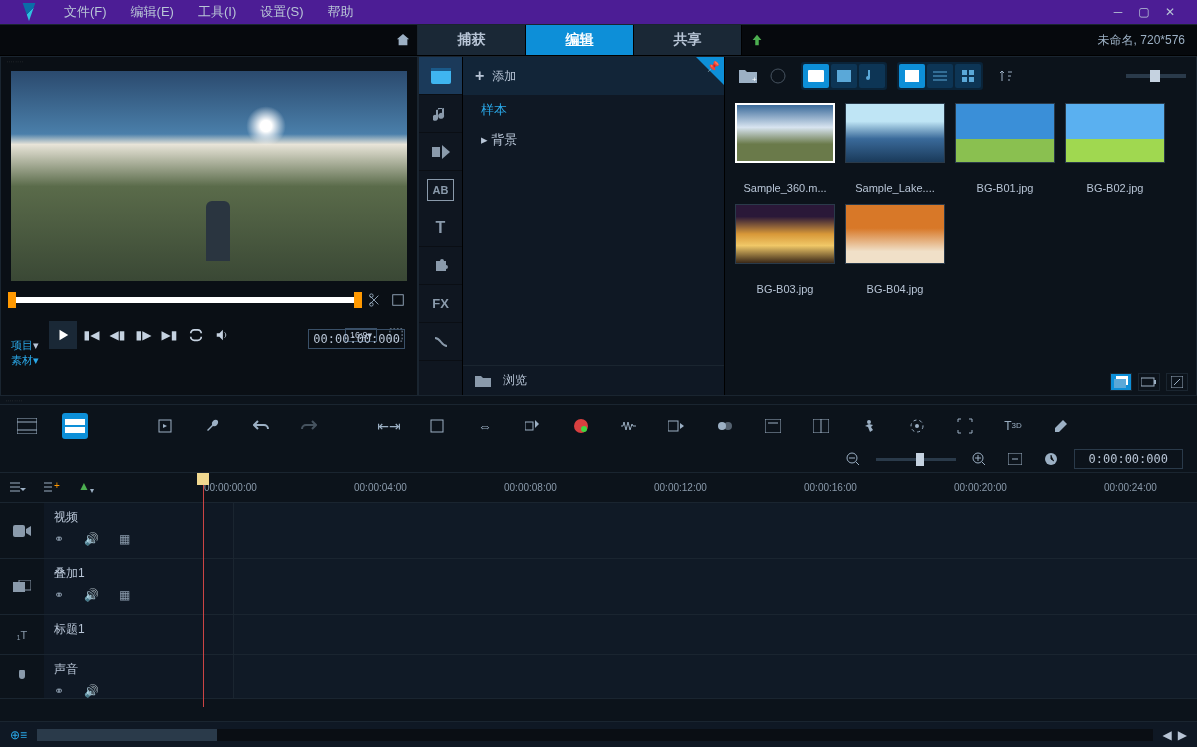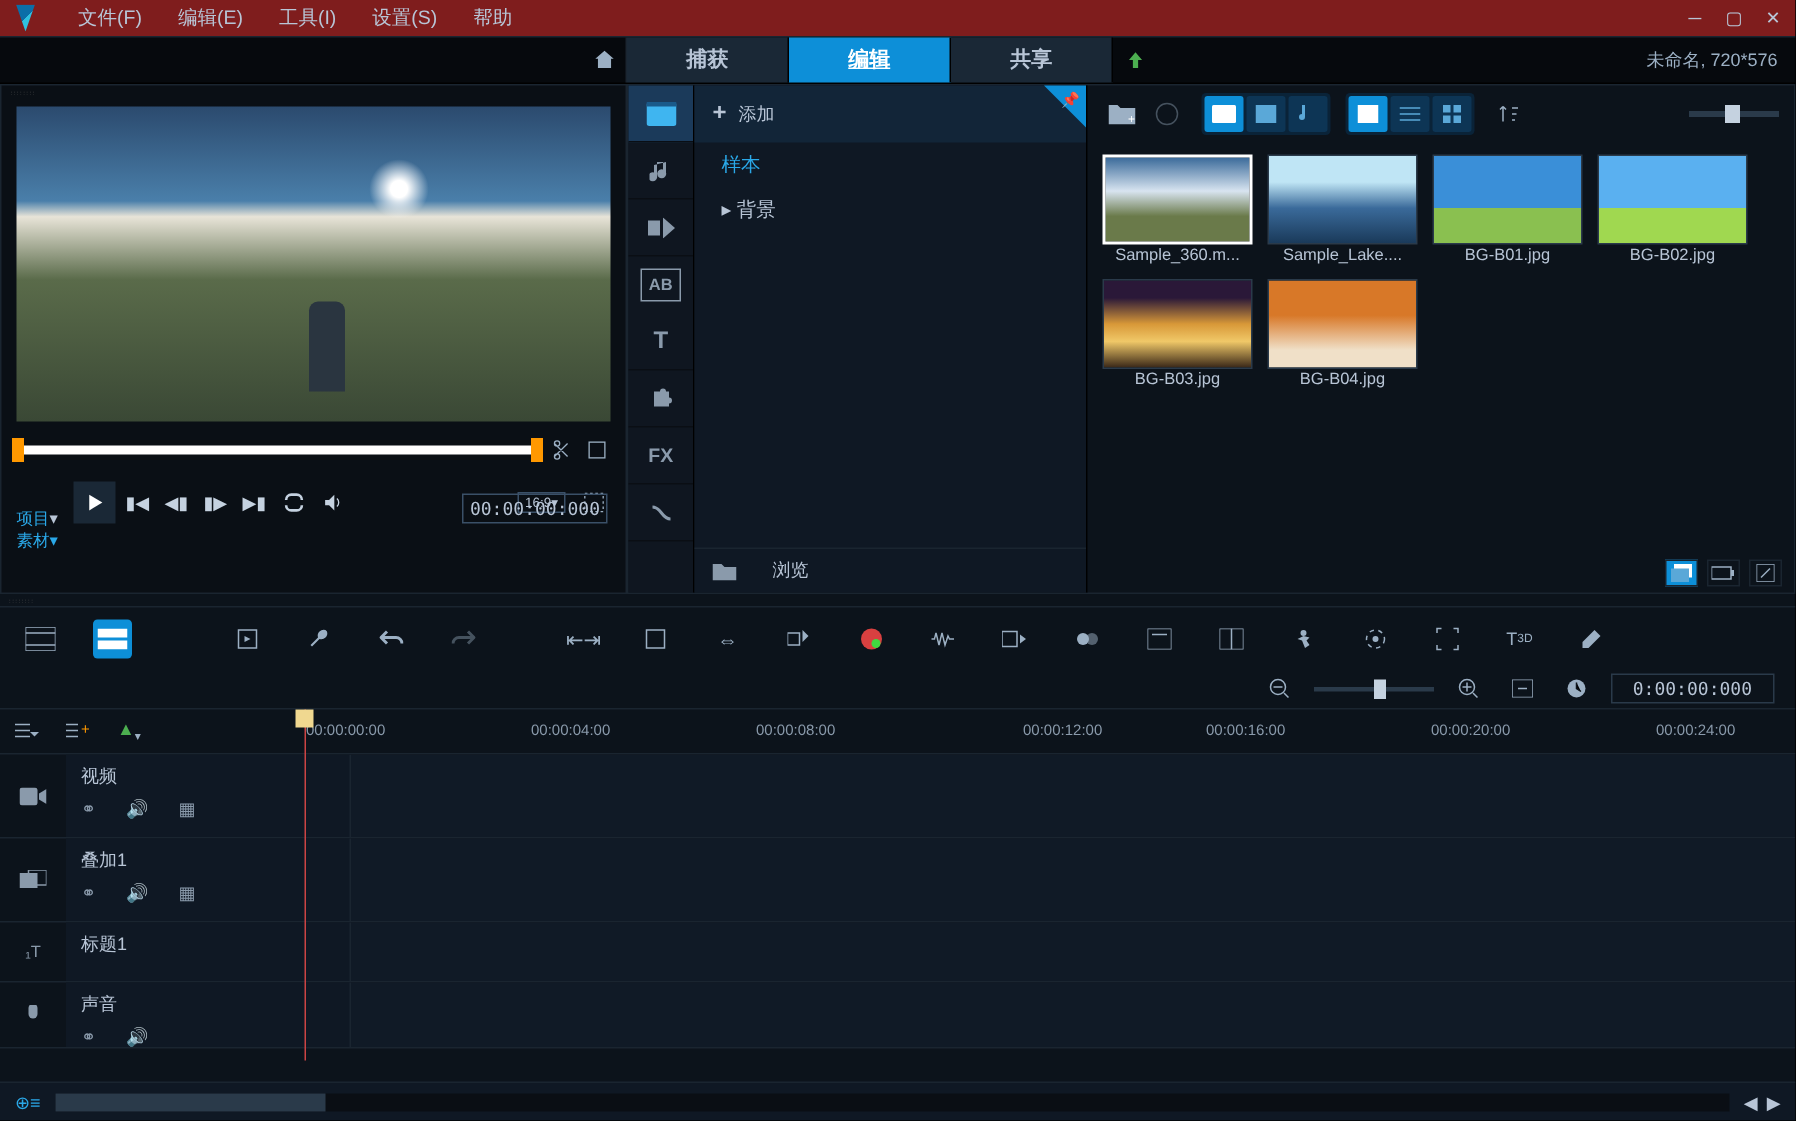--- a/index.html
+++ b/index.html
@@ -1,20 +1,20 @@
 <!DOCTYPE html>
 <html><head>
 <meta charset="utf-8">
 <style>
 * { margin: 0; padding: 0; box-sizing: border-box; font-family: "Microsoft YaHei", Arial, sans-serif; }
 body { background: #000; color: #b8c5d6; font-size: 12px; width: 1197px; height: 747px; overflow: hidden; user-select: none; }
 .app { display: flex; flex-direction: column; height: 100%; }
 
 
-.titlebar { height: 24px; background: #7f1d1d; display: flex; align-items: center; padding: 0 8px; }
+.titlebar { height: 24px; background: #4c1d95; display: flex; align-items: center; padding: 0 20px; }
 .logo { width: 18px; height: 18px; background: linear-gradient(135deg,#0b6ea8 50%,#2fc0e0 50%); clip-path: polygon(15% 0,85% 0,50% 100%); margin-right: 14px; }
 .menu-item { padding: 0 12px; cursor: pointer; font-size: 13px; }
 .win-controls { margin-left: auto; display: flex; gap: 12px; }
 .win-btn { width: 14px; height: 14px; cursor: pointer; color: #b8c5d6; display: flex; align-items: center; justify-content: center; }
 
 
 .modebar { height: 32px; background: #06090d; display: flex; align-items: stretch; border-top: 1px solid #1a2530; border-bottom: 1px solid #000; }
 .home-btn { width: 30px; display: flex; align-items: center; justify-content: center; border-right: 1px solid #1a2530; margin-left: 388px; cursor: pointer; }
 .mode-tab { width: 108px; display: flex; align-items: center; justify-content: center; font-size: 14px; font-weight: bold; border-right: 1px solid #000; cursor: pointer; }
 .mode-tab.dark { background: #1a2836; }
@@ -47,33 +47,33 @@
 .library-pane { flex: 1; display: flex; background: #0c131b; border: 1px solid #1a2530; }
 .lib-side { width: 44px; background: #0f1620; display: flex; flex-direction: column; border-right: 1px solid #000; }
 .lib-side-btn { height: 38px; display: flex; align-items: center; justify-content: center; cursor: pointer; border-bottom: 1px solid #0a0e14; font-size: 16px; font-weight: bold; color: #8a9aab; }
 .lib-side-btn.active { background: #1b3a5a; color: #3fb5f0; }
 .lib-tree { width: 262px; background: #0f1824; display: flex; flex-direction: column; border-right: 1px solid #000; }
 .lib-tree-hdr { height: 38px; display: flex; align-items: center; padding: 0 12px; gap: 8px; background: #122538; position: relative; }
 .lib-tree-hdr .corner { position: absolute; right: 0; top: 0; width: 0; height: 0; border-left: 28px solid transparent; border-top: 28px solid #0d8fd8; }
 .pin { position: absolute; right: 4px; top: 4px; color: #fff; font-size: 10px; z-index: 1; }
 .tree-item { padding: 6px 18px; cursor: pointer; font-size: 13px; }
 .tree-item.active { color: #2aa8e8; }
-.lib-browse { height: 30px; margin-top: auto; display: flex; align-items: center; padding: 0 12px; gap: 24px; border-top: 1px solid #1a2530; }
+.lib-browse { height: 30px; margin-top: auto; display: flex; align-items: center; padding: 0 12px; gap: 12px; border-top: 1px solid #1a2530; }
 
 .lib-content { flex: 1; display: flex; flex-direction: column; }
 .lib-toolbar { height: 38px; display: flex; align-items: center; padding: 0 10px; gap: 4px; }
 .lt-btn { width: 26px; height: 24px; display: flex; align-items: center; justify-content: center; cursor: pointer; border-radius: 2px; }
 .lt-group { display: flex; gap: 2px; background: #0a2338; border-radius: 3px; padding: 2px; margin-left: 6px; }
 .lt-group .lt-btn { background: #0d3555; }
 .lt-group .lt-btn.active { background: #0d8fd8; }
 .lib-slider { width: 60px; height: 4px; background: #2a3a4a; margin-left: auto; position: relative; }
 .lib-slider-thumb { position: absolute; left: 24px; top: -4px; width: 10px; height: 12px; background: #c5d2e0; }
 
 .thumbs { flex: 1; padding: 8px 10px; display: flex; flex-wrap: wrap; gap: 10px; align-content: flex-start; overflow: hidden; }
-.thumb { width: 100px; display: flex; flex-direction: column; align-items: center; gap: 1px; cursor: pointer; }
+.thumb { width: 100px; display: flex; flex-direction: column; align-items: center; gap: 19px; cursor: pointer; }
 .thumb-img { width: 100px; height: 60px; border: 1px solid #2a3a4a; }
 .thumb.sel .thumb-img { border: 2px solid #fff; }
 .thumb-label { font-size: 11px; white-space: nowrap; overflow: hidden; text-overflow: ellipsis; max-width: 100px; }
 .lib-footer { height: 22px; display: flex; justify-content: flex-end; padding: 0 8px; gap: 6px; }
 .lf-btn { width: 22px; height: 18px; cursor: pointer; display: flex; align-items: center; justify-content: center; border: 1px solid #1a2530; }
 .lf-btn.active { background: #0d8fd8; }
 
 
 .tl-toolbar { height: 42px; background: #0c131b; display: flex; align-items: center; padding: 0 14px; gap: 22px; border-top: 1px solid #1a2530; }
 .tl-tool { width: 26px; height: 26px; display: flex; align-items: center; justify-content: center; cursor: pointer; color: #9cb0c4; font-size: 14px; }
@@ -521,21 +521,21 @@
               <path stroke="#9cb0c4" d="M0 2h8M0 6h8M0 10h8"></path>
               <text x="10" y="8" fill="#ff9800" font-size="10">+</text>
             </svg>
           </div>
         <div class="tl-h-btn" style="color:#4caf50">▲<sub style="font-size:8px;color:#9cb0c4">▾</sub></div>
       </div>
       <div class="tl-ruler" id="ruler">
           <div class="ruler-tick" style="left: 14px;">00:00:00:00</div>
           <div class="ruler-tick" style="left: 164px;">00:00:04:00</div>
           <div class="ruler-tick" style="left: 314px;">00:00:08:00</div>
-          <div class="ruler-tick" style="left: 492px;">00:00:12:00</div>
+          <div class="ruler-tick" style="left: 464px;">00:00:12:00</div>
           <div class="ruler-tick" style="left: 614px;">00:00:16:00</div>
           <div class="ruler-tick" style="left: 764px;">00:00:20:00</div>
           <div class="ruler-tick" style="left: 914px;">00:00:24:00</div>
         </div>
     </div>
     <div class="playhead"></div>
     <div class="tracks">
       <div class="track">
         <div class="track-head-icon">
             <svg width="18" height="12">

